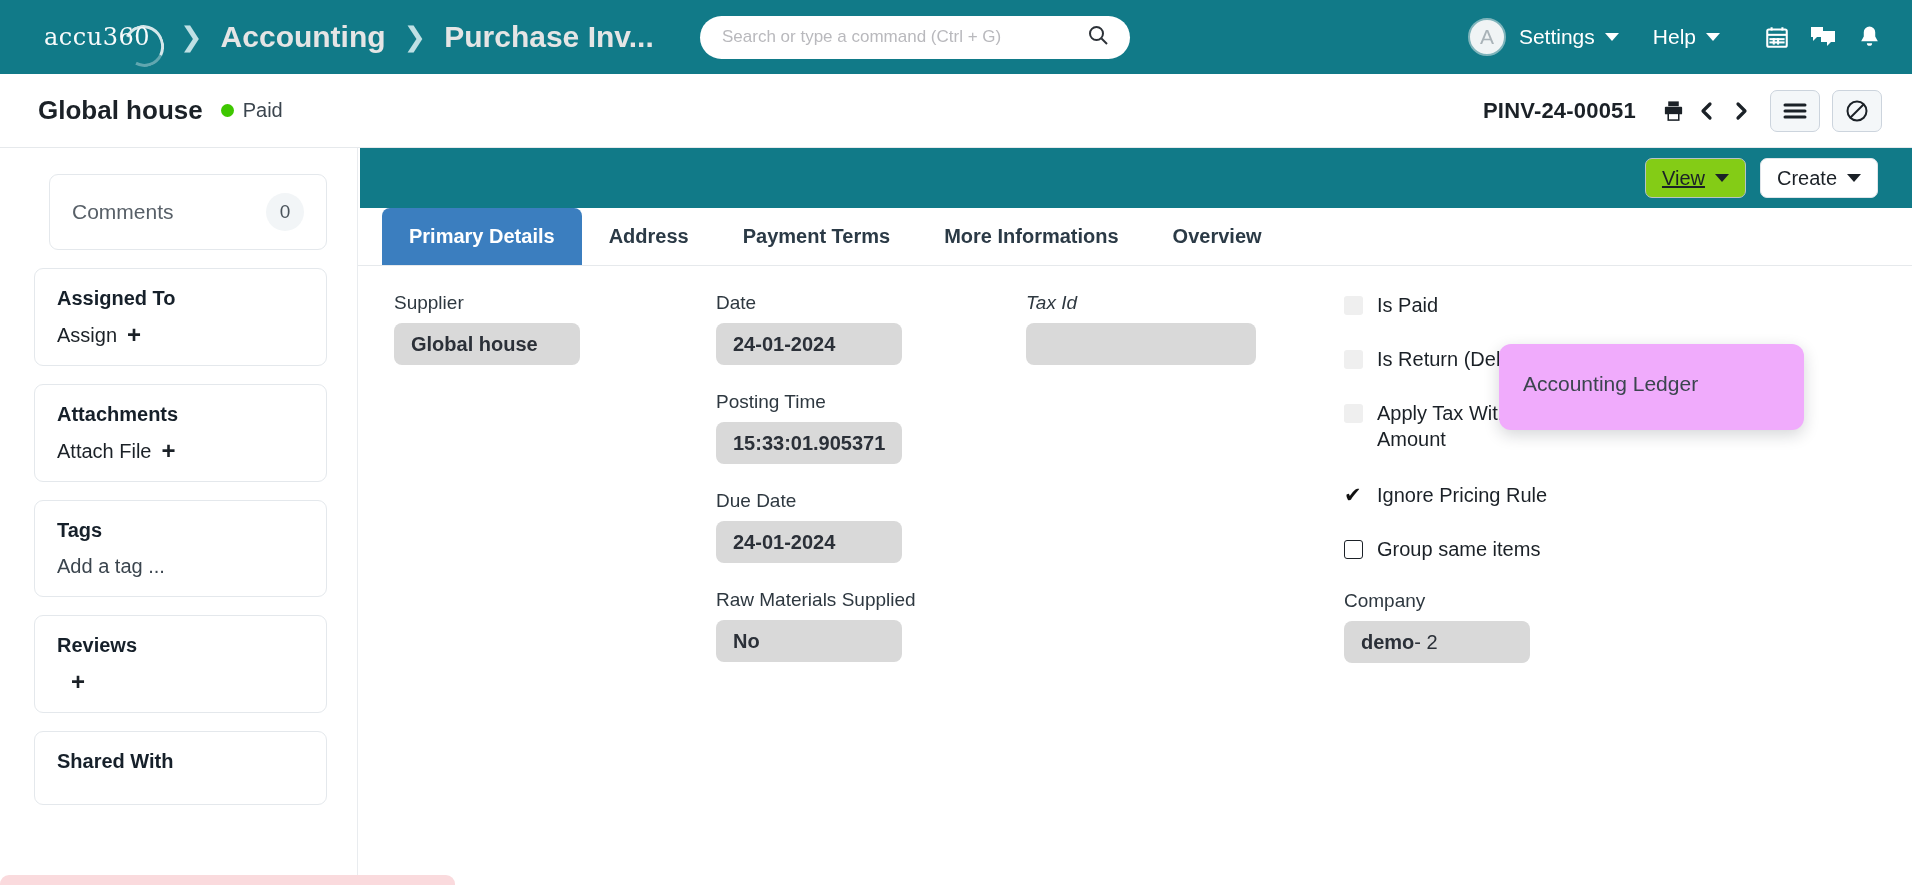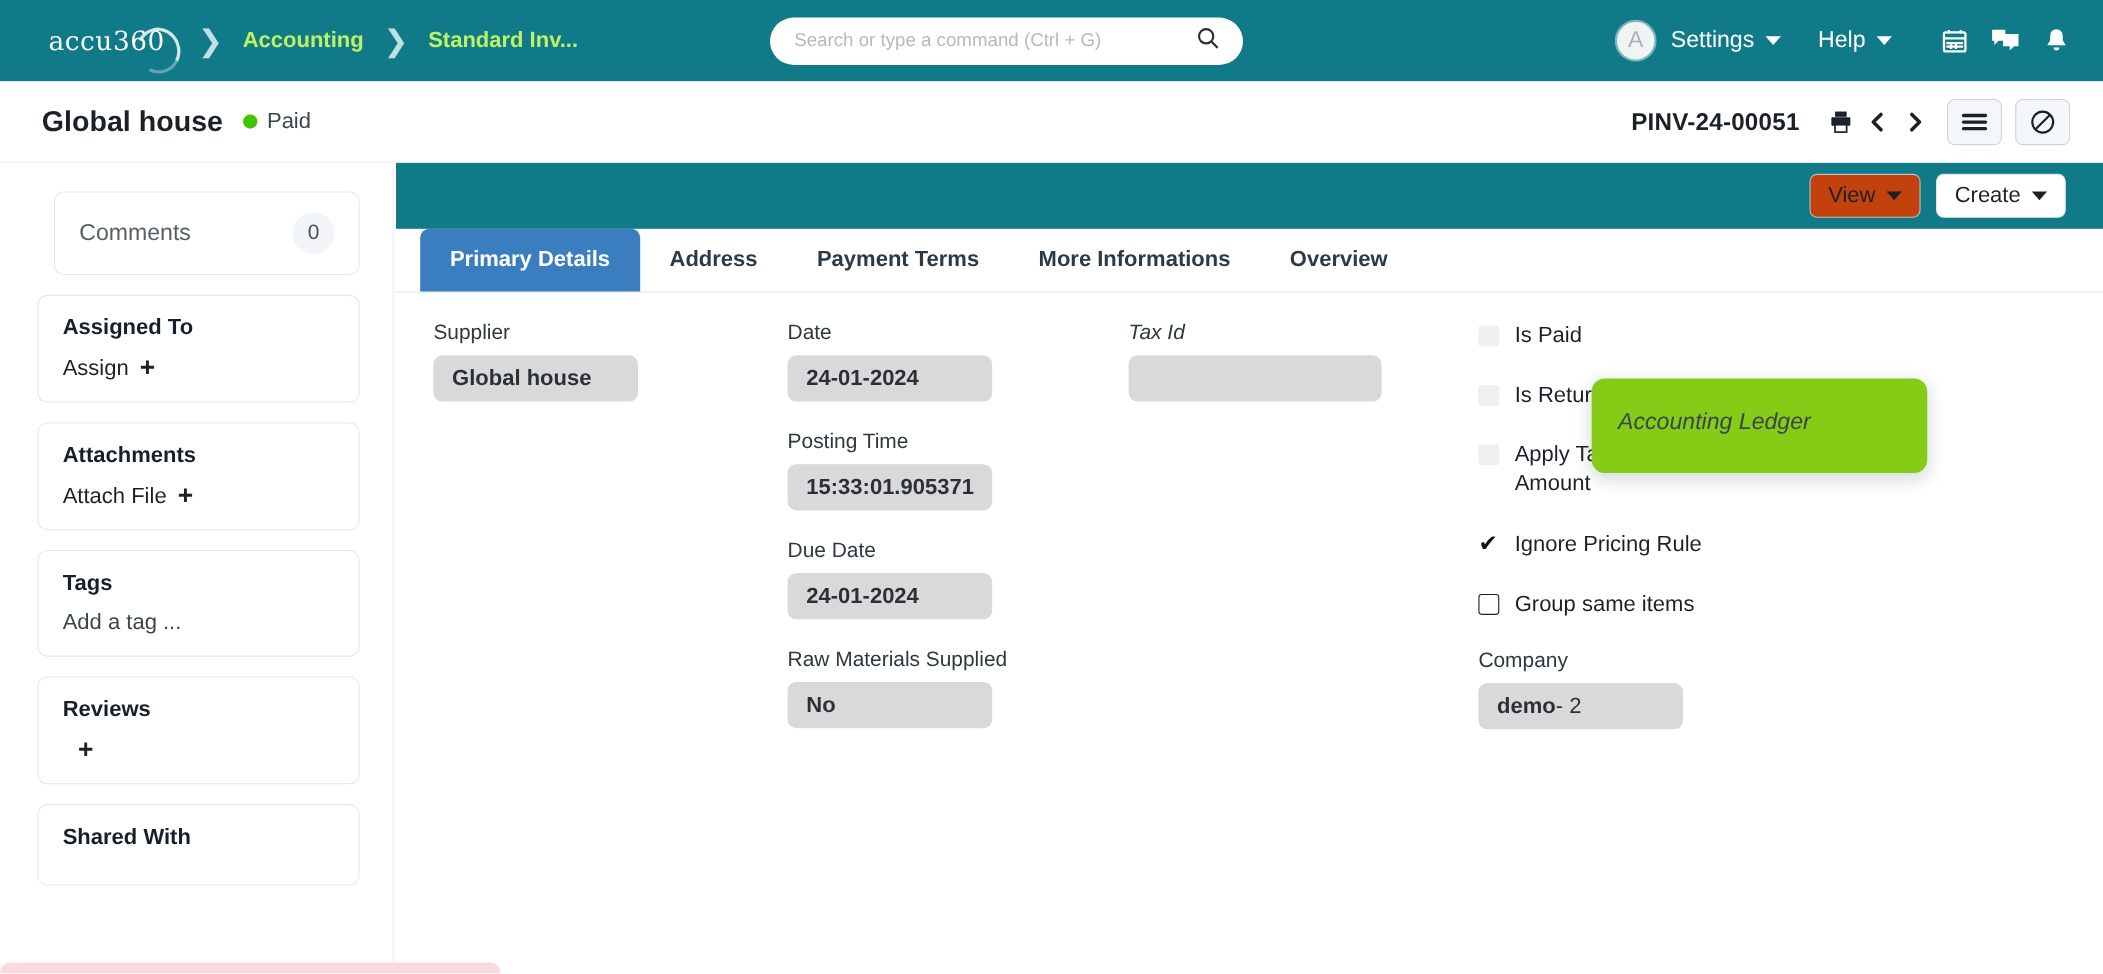--- a/index.html
+++ b/index.html
@@ -40,22 +40,22 @@
     border-bottom-color: rgba(255,255,255,.35);
     transform: rotate(-18deg);
   }
   .crumb-sep {
     color: #bfe0e4;
     font-size: 27px;
     margin: 0 18px;
     font-weight: 300;
   }
   .crumb {
-    color: #bef264;
-    font-size: 20px;
+    color: #e5e5e5;
+    font-size: 30px;
     font-weight: bold;
     white-space: nowrap;
     cursor: pointer;
   }
   .search-wrap {
     position: absolute;
     left: 700px;
     width: 430px;
     height: 43px;
   }
@@ -273,40 +273,40 @@
     border: 1px solid #dfe4e9;
     font-size: 20px;
     color: #1b2127;
     display: flex;
     align-items: center;
     gap: 10px;
     cursor: pointer;
     white-space: nowrap;
   }
   .band-btn.active {
-    background: #c2410c;
+    background: #84cc16;
     border-color: #b8c2c6;
+    text-decoration: underline;
   }
   .caret-dark {
     width: 0; height: 0;
     border-left: 7px solid transparent;
     border-right: 7px solid transparent;
     border-top: 8px solid #1b2127;
   }
   .dropdown {
     position: absolute;
     top: 196px;
-    left: 1089px;
+    left: 1141px;
     width: 305px;
-    background: #84cc16;
+    background: #f0abfc;
     border-radius: 12px;
     box-shadow: 0 5px 16px rgba(20,30,40,.18);
     padding: 22px 0 28px 0;
     z-index: 20;
-    font-style: italic;
   }
   .dropdown-item {
     font-size: 21px;
     color: #3b454e;
     padding: 6px 24px;
     cursor: pointer;
   }
 
   .tabs {
     display: flex;
@@ -415,21 +415,21 @@
 
 <div class="navbar">
   <div class="logo">
     <span>accu360</span>
     <span class="swoosh"></span>
   </div>
 
   <span class="crumb-sep">❯</span>
   <span class="crumb">Accounting</span>
   <span class="crumb-sep">❯</span>
-  <span class="crumb">Standard Inv...</span>
+  <span class="crumb">Purchase Inv...</span>
 
   <div class="search-wrap">
     <input class="search-box" type="text" placeholder="Search or type a command (Ctrl + G)" style="">
     <span class="search-icon">
       <svg width="24" height="24" viewBox="0 0 24 24" fill="none" stroke="#2c3137" stroke-width="2">
         <circle cx="10.5" cy="10.5" r="6.5"></circle>
           <line x1="15.5" y1="15.5" x2="21" y2="21"></line>
       </svg>
     </span>
   </div>

